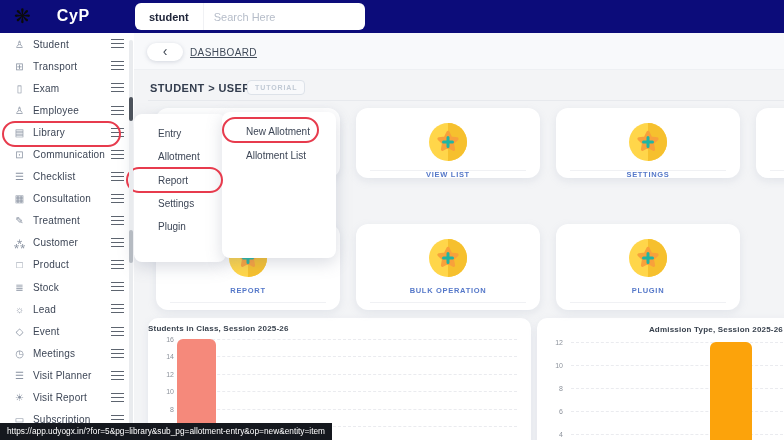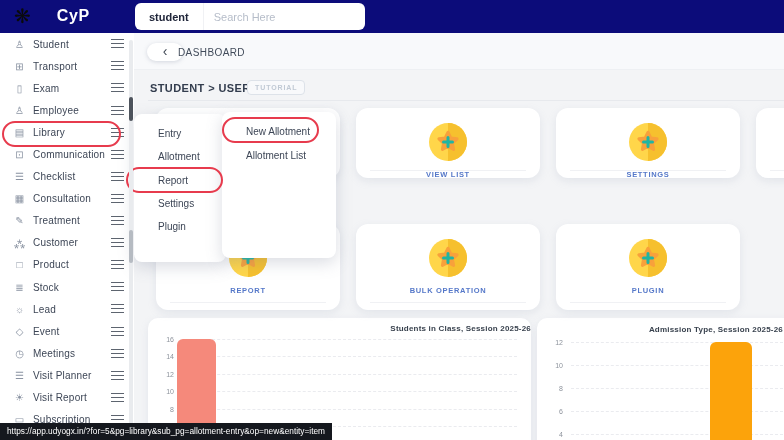--- a/index.html
+++ b/index.html
@@ -30,21 +30,21 @@
     background:repeating-linear-gradient(to bottom,#5d646f 0,#5d646f 1.3px,transparent 1.3px,transparent 4px); }
   
   .vtrack { position:absolute; left:129px; top:40px; width:3.5px; height:385px; background:#e9ebee; border-radius:2px; z-index:70; }
   .vthumb1 { position:absolute; left:0; top:57px; width:3.5px; height:24px; background:#4d535c; border-radius:2px; }
   .vthumb2 { position:absolute; left:0; top:190px; width:3.5px; height:33px; background:#b6bbc2; border-radius:2px; }
   
   .toolbar-band { position:absolute; left:134px; top:33px; width:650px; height:37px; background:#f8f9fb; border-bottom:1px solid #eef0f3; z-index:6;}
   .back-pill { position:absolute; left:147px; top:43px; width:36px; height:18px; background:#fff; border-radius:9px;
     box-shadow:0 1px 4px rgba(140,150,170,.35); display:flex; align-items:center; justify-content:center; z-index:7; cursor:pointer; }
   .back-glyph { font-size:14px; color:#3f4754; line-height:14px; margin-top:-2px; }
-  .dash-title { position:absolute; left:178px; top:47px; font-size:10px; font-weight:500; color:#414b5a; letter-spacing:.4px; z-index:7; }
+  .dash-title { position:absolute; left:190px; top:47px; font-size:10px; font-weight:500; color:#414b5a; letter-spacing:.4px; z-index:7;text-decoration:underline; }
   .page-title { position:absolute; left:150px; top:82px; font-size:11px; font-weight:bold; color:#333d4e; letter-spacing:.4px; z-index:7; }
   .tutorial-badge { position:absolute; left:247px; top:80px; height:15px; padding:0 7px; border:1px solid #dde2e9;
     background:#f8f9fb; border-radius:4px; font-size:7px; font-weight:bold; color:#c0c9d4; letter-spacing:.9px;
     line-height:13px; z-index:7; cursor:pointer; }
   .header-rule { position:absolute; left:148px; top:100px; width:636px; height:1px; background:#e7e9ed; z-index:6; }
   
   .card-row { position:absolute; left:156px; display:flex; gap:16px; z-index:10; }
   .row1 { top:108px; }
   .row2 { top:224px; }
   .card { position:relative; width:184px; background:#fff; border-radius:12px;
@@ -67,21 +67,21 @@
   .oval { position:absolute; border:2.5px solid #E73B4D; border-radius:14px; z-index:60; pointer-events:none; }
   .oval-library { left:2px; top:121px; width:119px; height:26px; }
   .oval-allotment { left:126px; top:167px; width:97px; height:26px; }
   .oval-newallot { left:222px; top:117px; width:97px; height:26px; }
   
   .chart-card { position:absolute; top:318px; background:#fff; border-radius:10px;
     box-shadow:0 3px 8px rgba(150,160,185,.16); overflow:hidden; z-index:5; }
   .chart1 { left:148px; width:383px; height:150px; }
   .chart2 { left:537px; width:260px; height:150px; }
   .chart-title { font-size:8px; font-weight:bold; color:#39424e; letter-spacing:.2px; }
-  .chart1 .chart-title { position:absolute; left:0; right:0; top:6px; text-align:right; }
+  .chart1 .chart-title { position:absolute; left:0; right:0; top:6px; text-align:left; }
   .chart2 .chart-title { position:absolute; right:14px; top:7px; white-space:nowrap; }
   .ticks { position:absolute; left:8px; right:10px; }
   .chart1 .ticks { top:21px; }
   .chart2 .ticks { top:24px; }
   .tick-row { position:relative; }
   .chart1 .tick-row { height:17.4px; }
   .chart2 .tick-row { height:23px; }
   .tick-label { position:absolute; left:0; top:0; width:18px; text-align:right; font-size:7px; color:#8d939c;
     transform:translateY(-45%); }
   .gridline { position:absolute; left:26px; right:4px; top:0; border-top:1px dashed #eaebef; }

